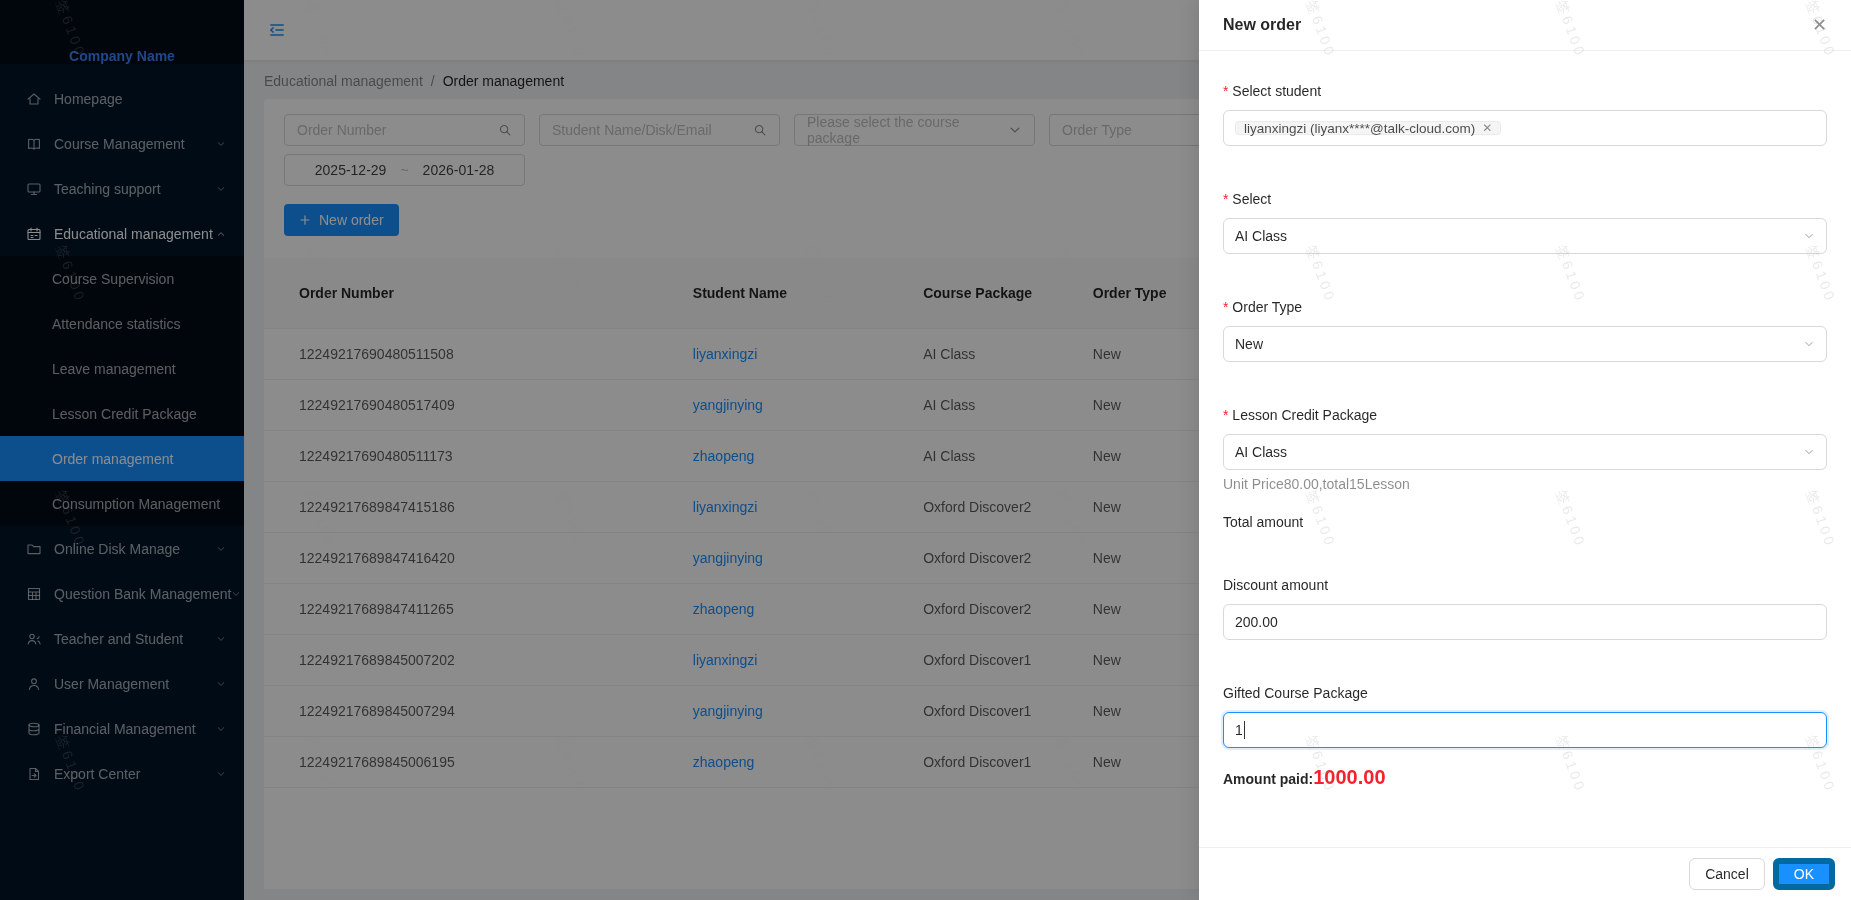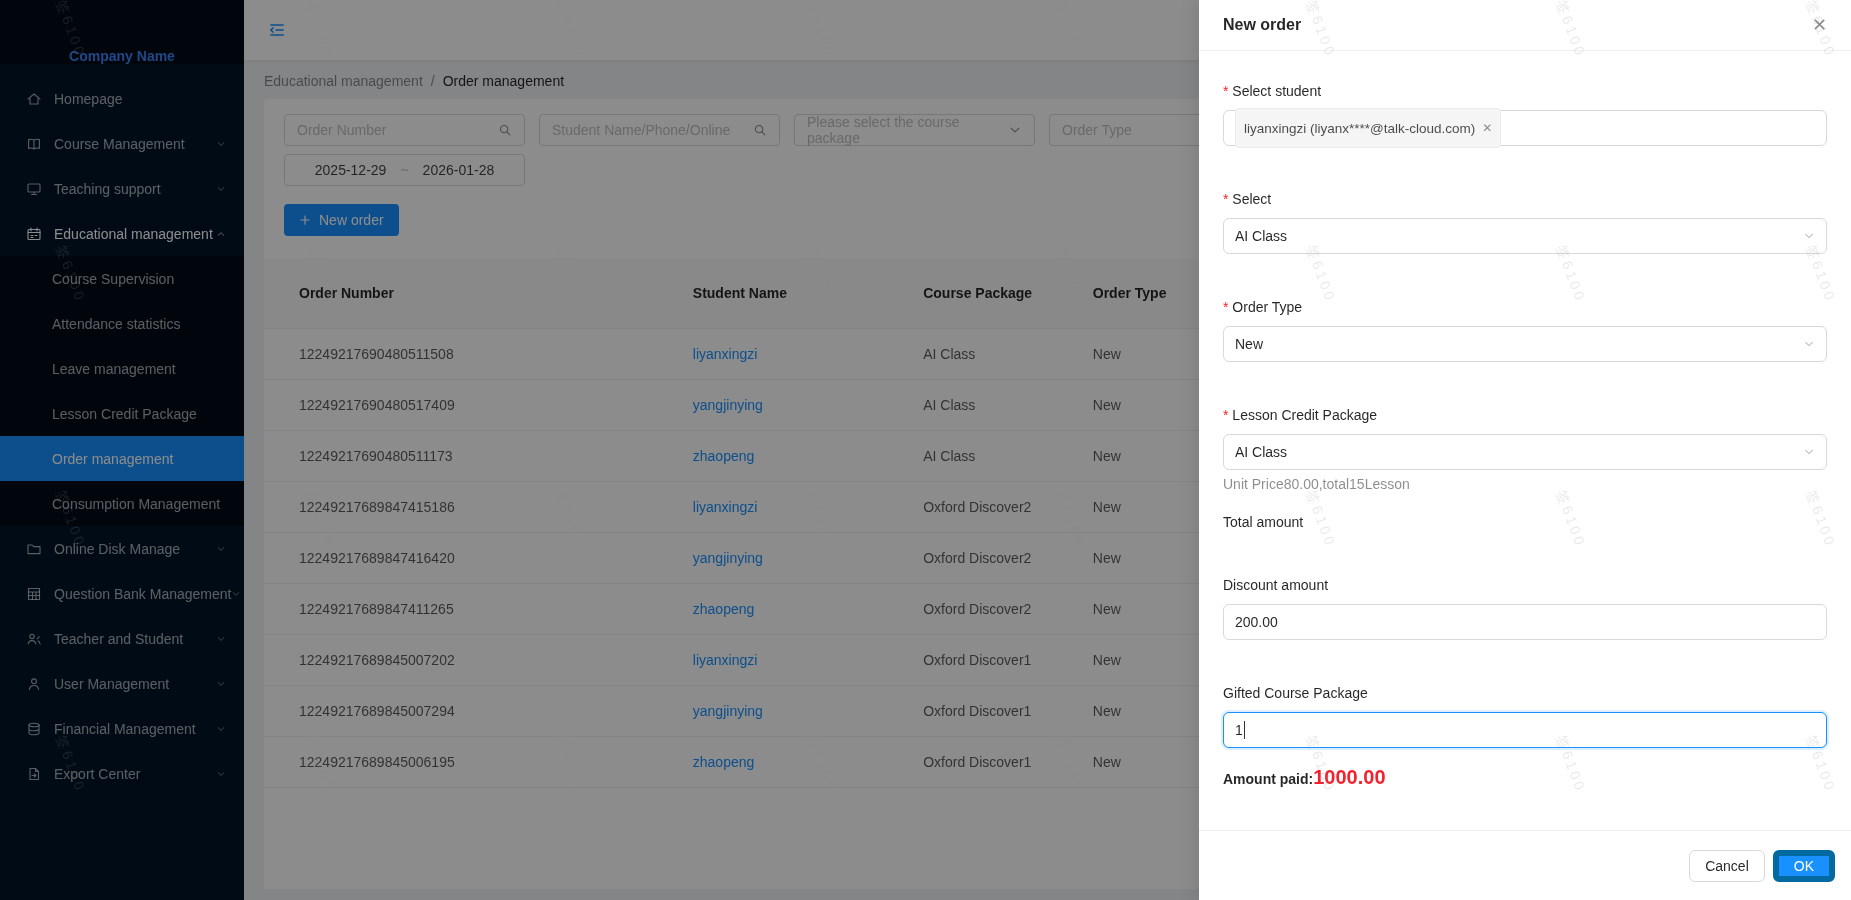--- a/index.html
+++ b/index.html
@@ -74,28 +74,28 @@
   .f-item { margin-bottom:43px; }
   .f-label { margin-bottom:9px; line-height:20px; color:rgba(0,0,0,.85); }
   .f-label.req::before { content:"* "; color:#f5222d; }
   .control { height:36px; border:1px solid #d9d9d9; border-radius:6px; background:#fff;
     display:flex; align-items:center; padding:0 11px; color:rgba(0,0,0,.85); }
   .control .arrow { margin-left:auto; width:12px; height:12px; color:#bfbfbf; }
   .control .arrow svg { width:12px; height:12px; display:block; }
   .control.disabled { background:rgba(0,0,0,.05); color:rgba(0,0,0,.28); }
   .control.focused { border-color:#1890ff; box-shadow:0 0 0 2px rgba(24,144,255,.15); }
   .caret { display:inline-block; width:1px; height:18px; background:#333; margin-left:1px; }
-  .tag { background:#f5f5f5; border:1px solid #ebebeb; border-radius:4px; height:40px;
+  .tag { background:#f5f5f5; border:1px solid #ebebeb; border-radius:4px; height:14px;
     display:inline-flex; align-items:center; gap:7px; padding:0 8px; color:rgba(0,0,0,.7); font-size:13.5px; }
   .tag .tclose { color:rgba(0,0,0,.45); font-size:12px; cursor:pointer; }
   .helper { margin-top:6px; color:rgba(0,0,0,.45); }
   .paid-row { text-align:left; margin-top:6px; }
   .paid-label { color:rgba(0,0,0,.85); font-weight:bold; }
   .paid-value { color:#f5222d; font-size:20px; font-weight:bold; }
-  .d-footer { height:70px; border-top:1px solid #f0f0f0; display:flex; align-items:center;
+  .d-footer { height:53px; border-top:1px solid #f0f0f0; display:flex; align-items:center;
     justify-content:flex-end; gap:8px; padding:0 16px; }
   .btn { height:32px; border-radius:6px; font-size:14px; padding:0 15px; cursor:pointer;
     font-family:"Liberation Sans", sans-serif; }
   .btn.default { background:#fff; border:1px solid #d9d9d9; color:rgba(0,0,0,.85); }
   .btn.primary { background:#1890ff; border:6px solid #0369a1; color:#fff; }
 </style>
 </head>
 <body>
 
 <div class="app">
@@ -275,21 +275,21 @@
           <div class="f-box">
             <span>Order Number</span>
             <span class="ficon">
                 <svg viewBox="0 0 16 16">
                   <circle cx="7" cy="7" r="4.2" fill="none" stroke="currentColor" stroke-width="1.2"></circle>
                   <path d="M10.2 10.2 13.6 13.6" stroke="currentColor" stroke-width="1.2" stroke-linecap="round"></path>
                 </svg>
               </span>
           </div>
           <div class="f-box">
-            <span>Student Name/Phone/Online</span>
+            <span>Student Name/Disk/Email</span>
             <span class="ficon">
                 <svg viewBox="0 0 16 16">
                   <circle cx="7" cy="7" r="4.2" fill="none" stroke="currentColor" stroke-width="1.2"></circle>
                   <path d="M10.2 10.2 13.6 13.6" stroke="currentColor" stroke-width="1.2" stroke-linecap="round"></path>
                 </svg>
               </span>
           </div>
           <div class="f-box">
             <span>Please select the course package</span>
             <span class="ficon">

